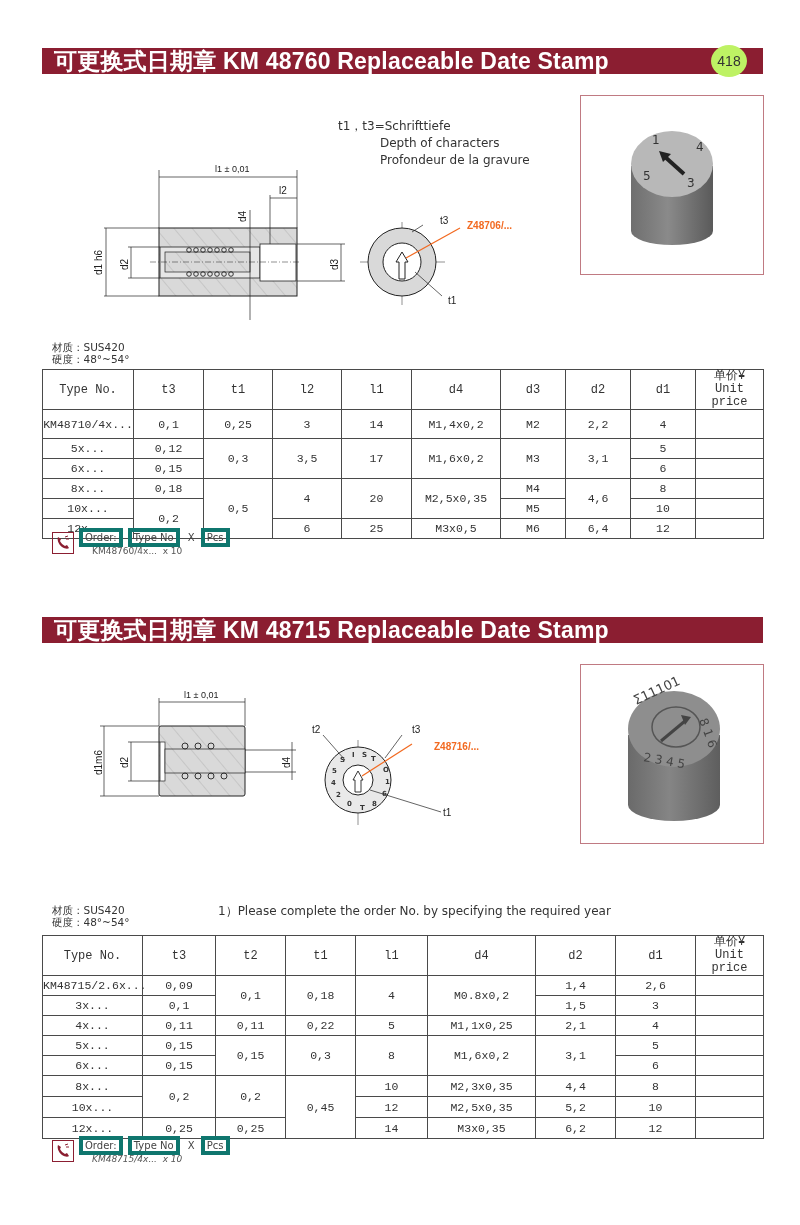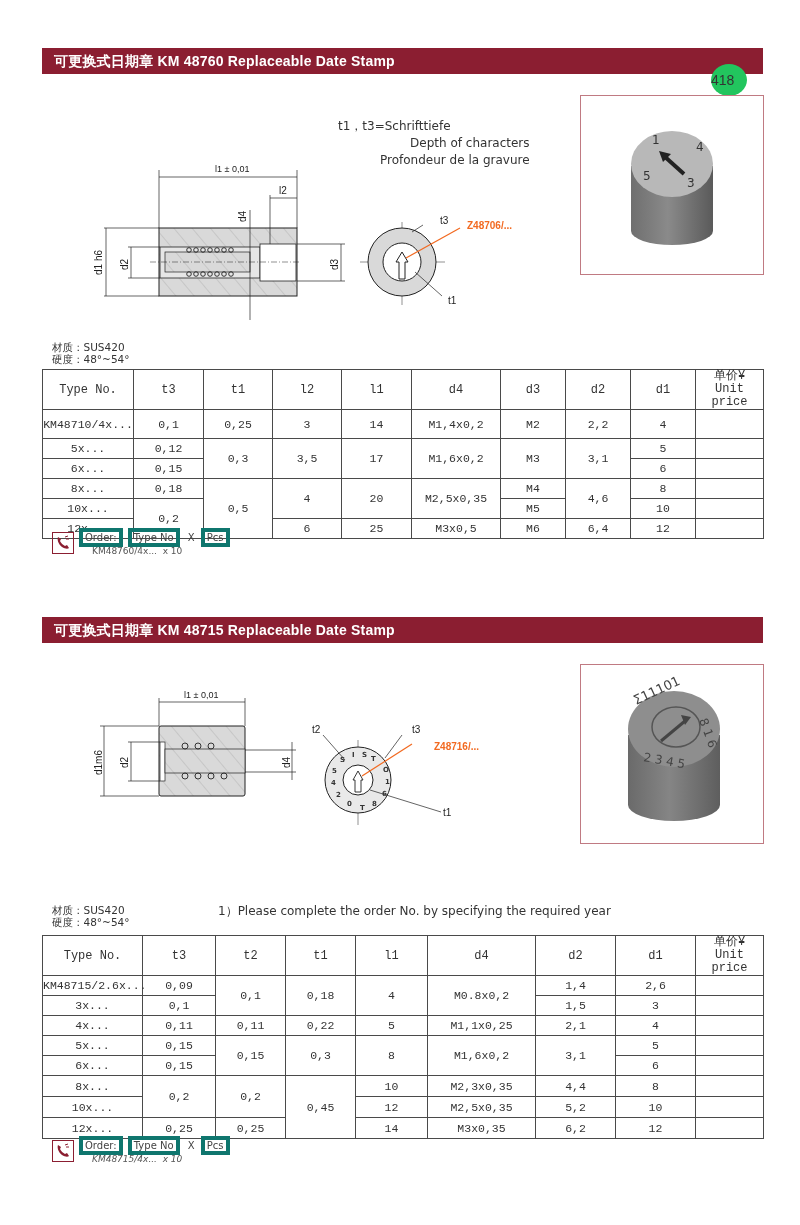--- a/index.html
+++ b/index.html
@@ -1,18 +1,18 @@
 <!DOCTYPE html>
 <html><head>
 <meta charset="utf-8">
 <style>
   html, body { margin:0; padding:0; background:#ffffff; }
   body { width:800px; height:1225px; position:relative; overflow:hidden; font-family:"DejaVu Sans", sans-serif; color:#333; }
-  .banner { position:absolute; left:42px; width:721px; height:26px; background:#8b1e31; color:#fff; font-family:"Liberation Sans", sans-serif; font-weight:bold; font-size:14px; line-height:26px; padding-left:12px; box-sizing:border-box; letter-spacing:0.2px; }
-  .page-num { position:absolute; left:711px; top:45px; width:36px; height:32px; border-radius:50%; background:#22c55e; color:#333; font-family:"Liberation Sans", sans-serif; font-size:14px; text-align:left; line-height:32px;margin-top:19px; }
+  .banner { position:absolute; left:42px; width:721px; height:26px; background:#8b1e31; color:#fff; font-family:"Liberation Sans", sans-serif; font-weight:bold; font-size:23px; line-height:26px; padding-left:12px; box-sizing:border-box; letter-spacing:0.2px; }
+  .page-num { position:absolute; left:711px; top:45px; width:36px; height:32px; border-radius:50%; background:#bef264; color:#333; font-family:"Liberation Sans", sans-serif; font-size:14px; text-align:center; line-height:32px; }
   .photo-box { position:absolute; border:1px solid #c07a82; background:#fff; box-sizing:border-box; }
   .mat { position:absolute; left:52px; font-size:10.5px; line-height:12px; color:#333; }
   .note { position:absolute; font-size:12px; color:#333; }
   table.spec { position:absolute; left:42px; border-collapse:collapse; font-size:11.5px; color:#333; table-layout:fixed;font-family:Liberation Mono, monospace; }
   table.spec td, table.spec th { border:1px solid #4a4a4a; text-align:center; padding:0; font-weight:normal; }
   table.spec th { font-size:12px; }
   .th-price { font-size:11px; line-height:13px;margin-left:41px; }
   .order { position:absolute; left:52px; height:30px; }
   .order .phone { position:absolute; left:0; top:0; width:22px; height:22px; border:1px solid #8b1e31; box-sizing:border-box; }
   .order .line1 { position:absolute; left:27px; top:0; font-size:10px; white-space:nowrap; color:#444; }
@@ -24,21 +24,21 @@
 </head>
 <body>
 
 <div class="banner" style="top:48px;">
   <span>可更换式日期章 KM 48760 Replaceable Date Stamp</span>
 </div>
 <div class="page-num">418</div>
 
 <div class="legend-text" style="left:338px; top:118px;">
   <div>t1，t3=Schrifttiefe</div>
-  <div style="padding-left:42px;text-align:right;">Depth of characters</div>
+  <div style="padding-left:42px;">Depth of characters</div>
   <div style="padding-left:42px;">Profondeur de la gravure</div>
 </div>
 
 <svg style="position:absolute; left:80px; top:150px;" width="460" height="170" viewBox="80 150 460 170">
   <defs>
     <pattern id="hatch1" width="14" height="14" patternUnits="userSpaceOnUse" patternTransform="rotate(-40)">
       <rect width="14" height="14" fill="#d9d9d9"></rect>
       <line x1="0" y1="0" x2="0" y2="14" stroke="#9a9a9a" stroke-width="0.6"></line>
     </pattern>
   </defs>

